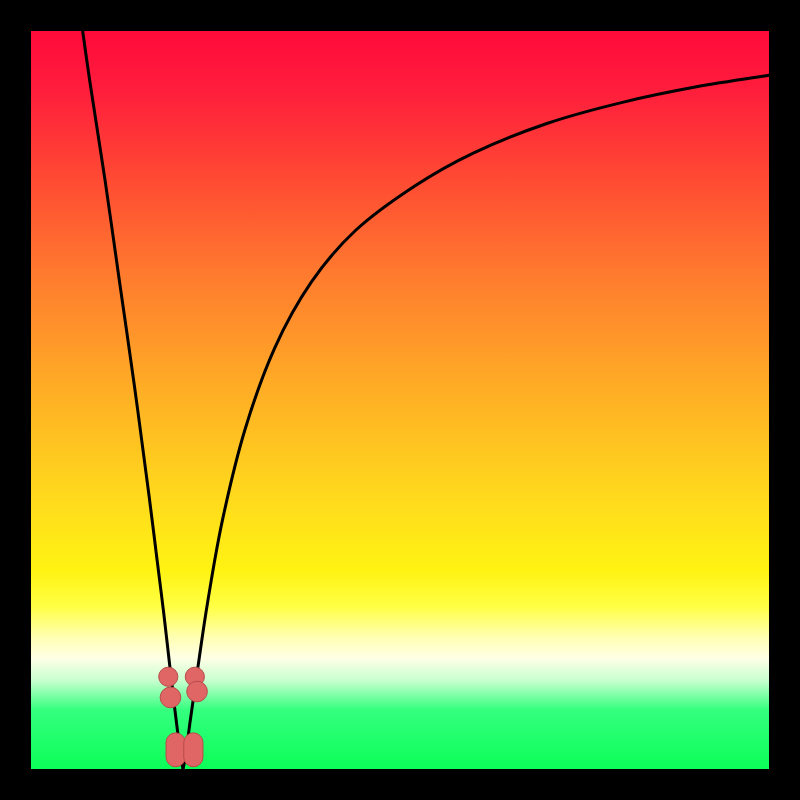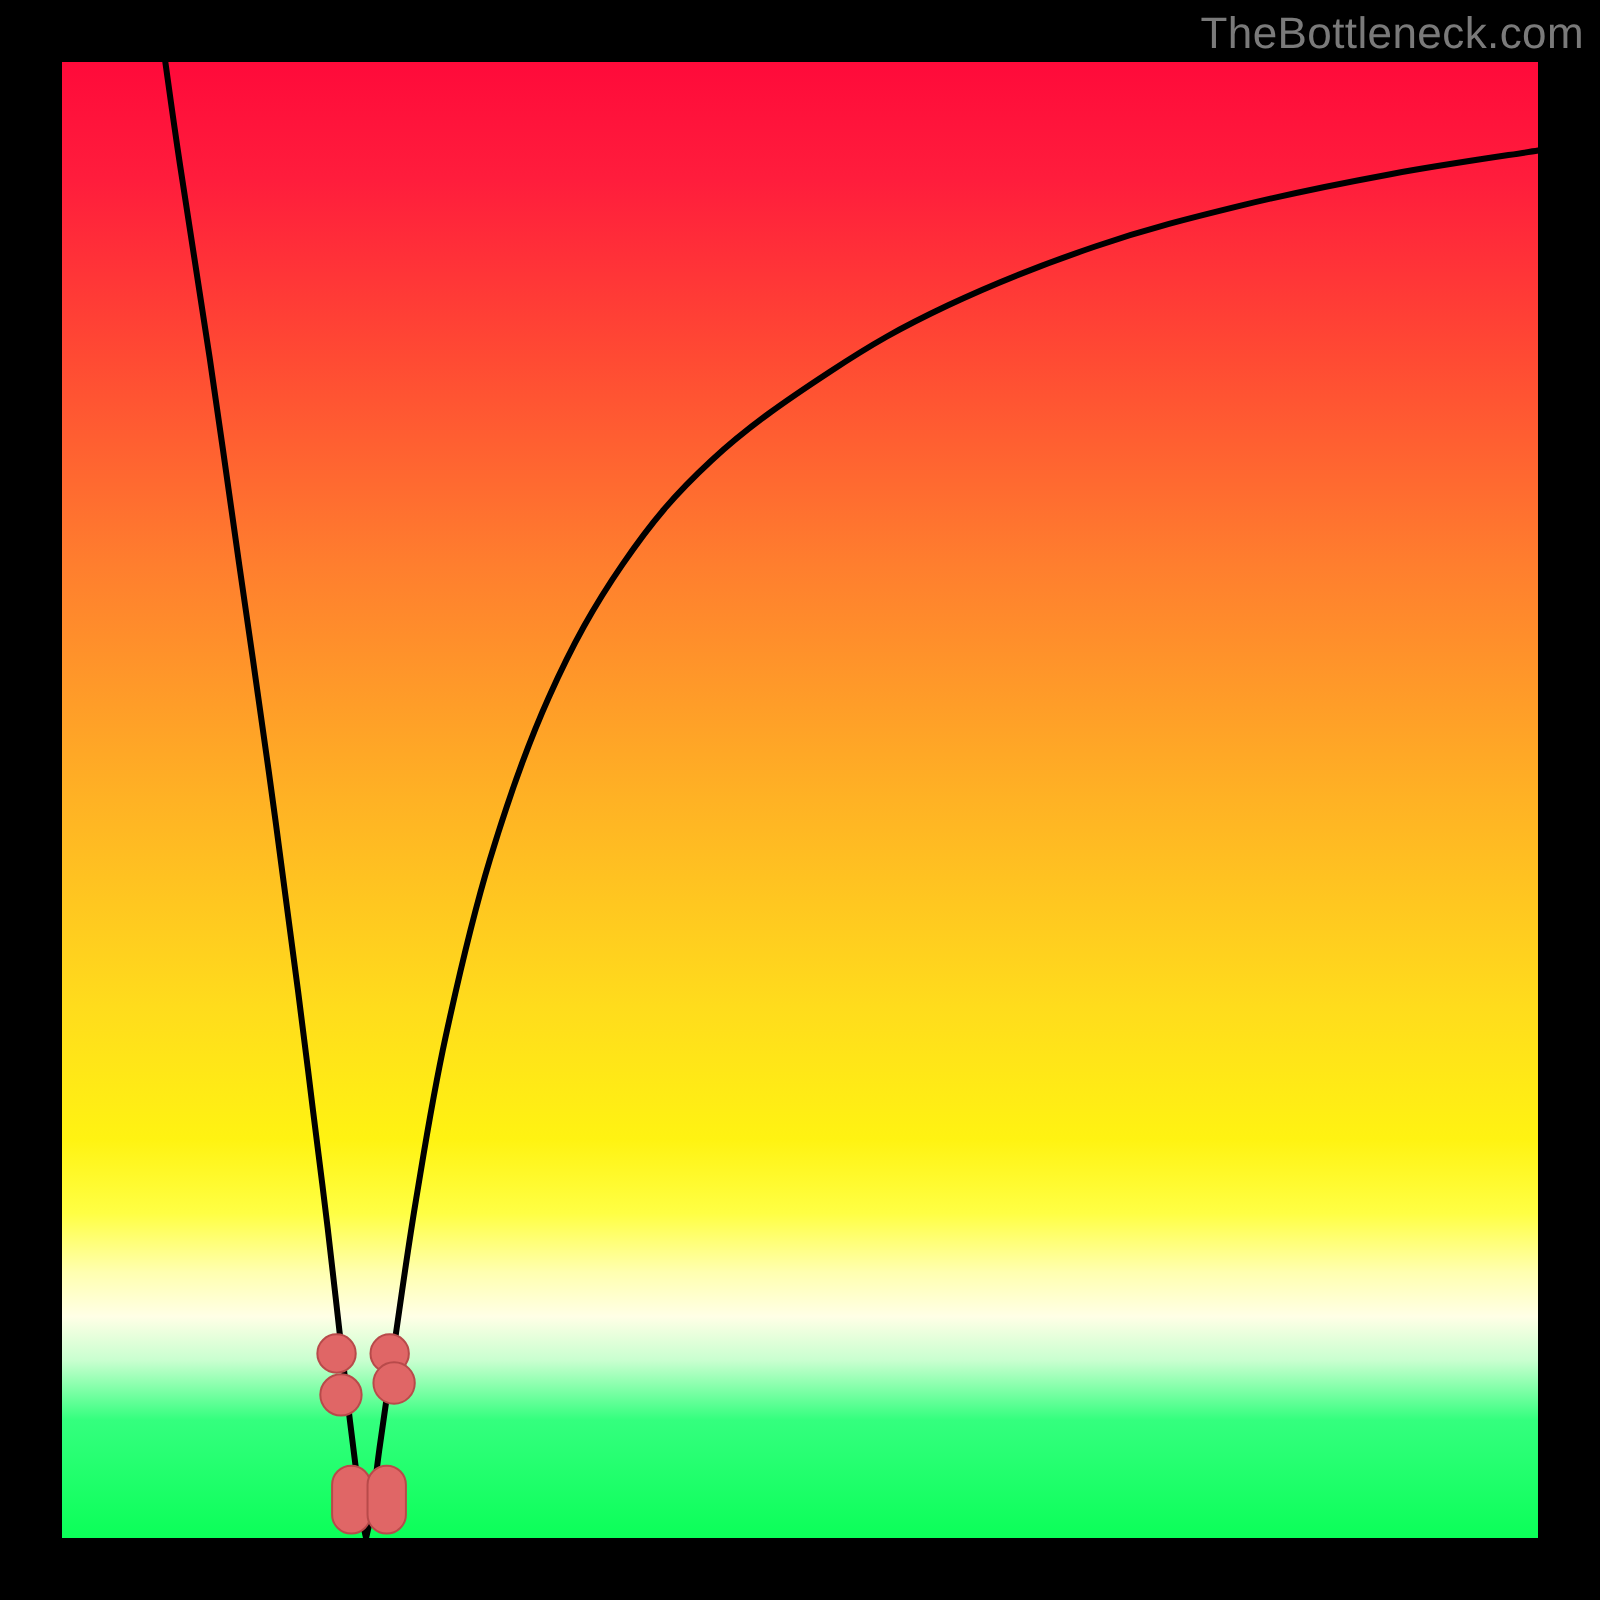--- a/index.html
+++ b/index.html
@@ -73,14 +73,13 @@
     <g id="markers">
         <circle cx="137.26800000000003" cy="645.75" r="9.594000000000001" fill="#e06666" stroke="#b84a4a" stroke-width="1"></circle>
         <circle cx="139.48199999999997" cy="666.414" r="10.331999999999999" fill="#e06666" stroke="#b84a4a" stroke-width="1"></circle>
         <circle cx="163.836" cy="645.75" r="9.594000000000001" fill="#e06666" stroke="#b84a4a" stroke-width="1"></circle>
         <circle cx="166.05" cy="660.51" r="10.331999999999999" fill="#e06666" stroke="#b84a4a" stroke-width="1"></circle>
         <rect x="135.054" y="701.838" width="19.188000000000002" height="33.948" rx="9.594000000000001" fill="#e06666" stroke="#b84a4a" stroke-width="1"></rect>
         <rect x="152.76600000000002" y="701.838" width="19.188000000000002" height="33.948" rx="9.594000000000001" fill="#e06666" stroke="#b84a4a" stroke-width="1"></rect>
       </g>
   </svg>
 
-  <div class="watermark">TheBottleneck.com</div>
 </div>
 
 </body></html>

